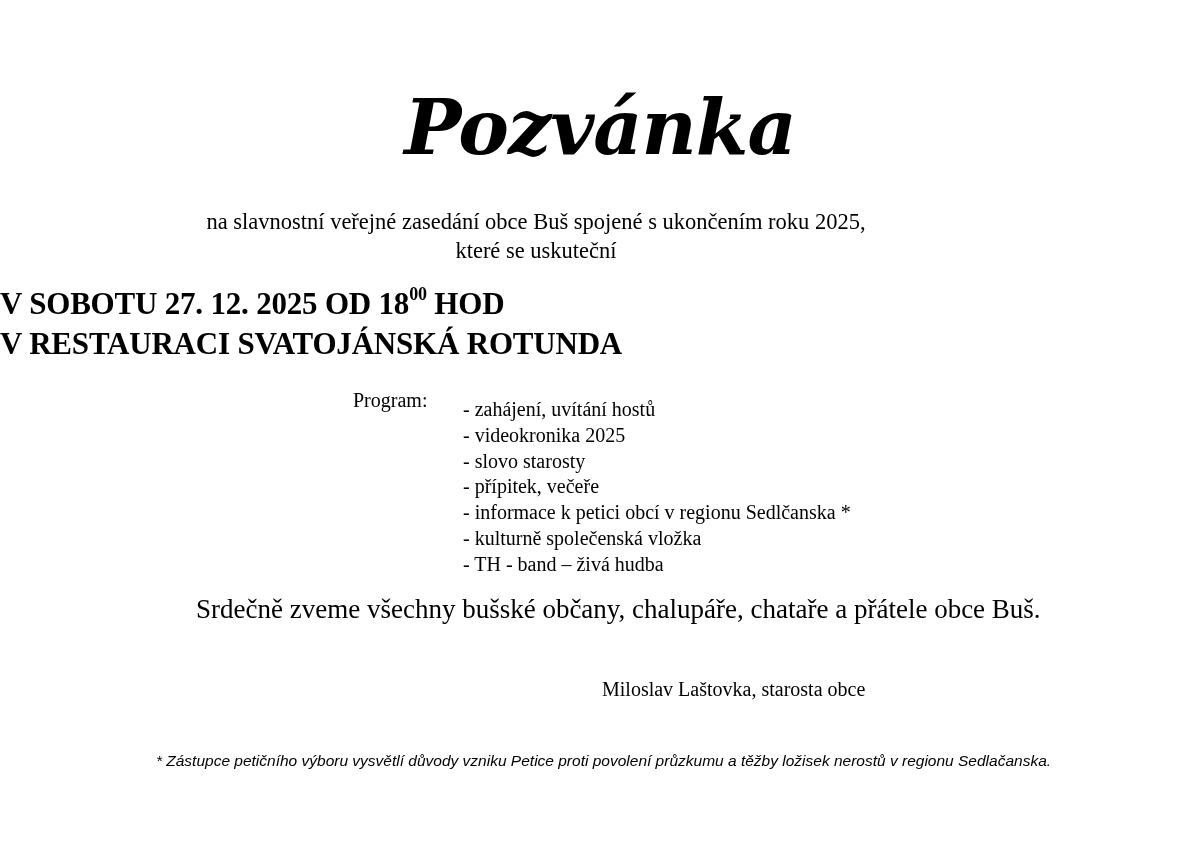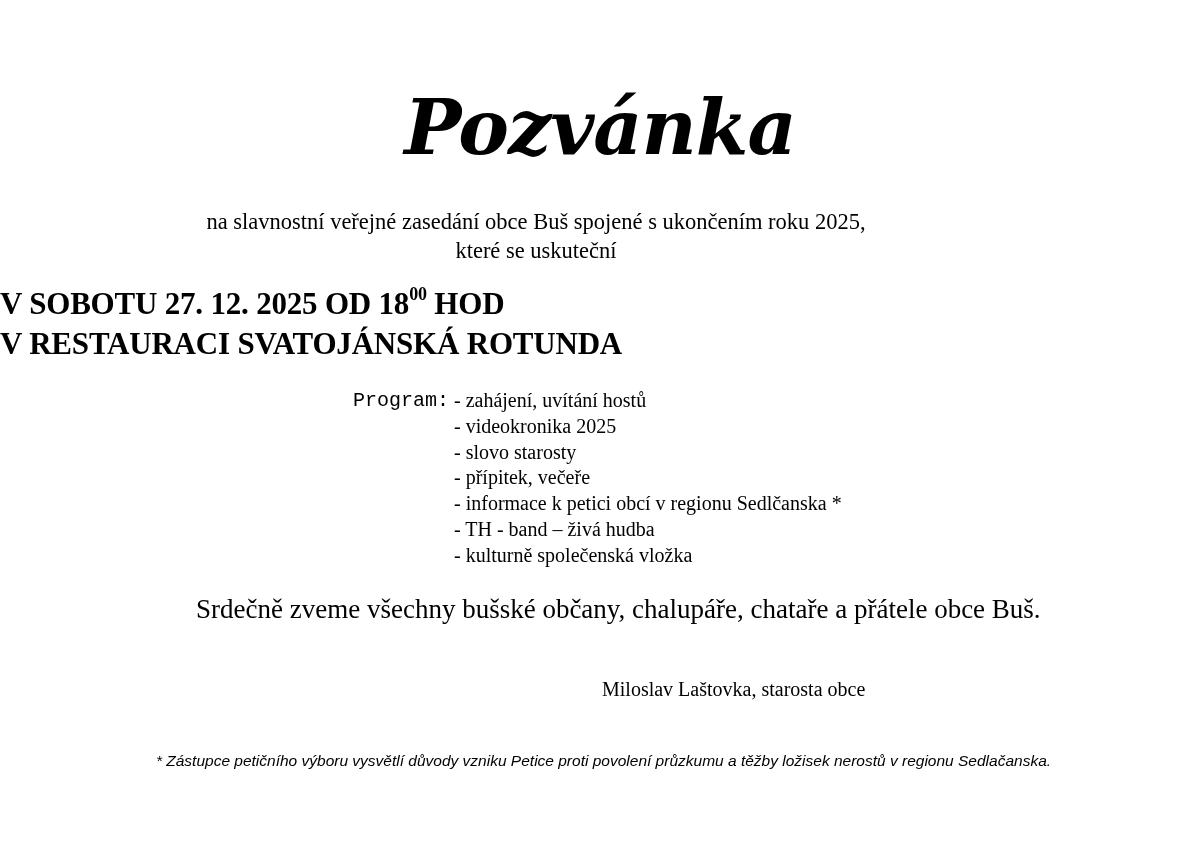--- a/index.html
+++ b/index.html
@@ -42,25 +42,24 @@
   .headline sup {
     font-size: 18px;
     vertical-align: 0;
     position: relative;
     top: -14px;
   }
   .program-label {
     left: 353px; top: 388px;
     font-size: 20px;
     line-height: 25.8px;
-    font-family: Liberation Mono, monospace;
   }
   .program-list {
     left: 454px; top: 388px;
-    margin: 0; padding: 0;
+    margin: 9px; padding: 0;
     list-style: none;
     font-size: 20px;
     line-height: 25.8px;
   }
   .program-list li { white-space: nowrap; }
   .invite {
     left: 196px; top: 596px;
     font-size: 27px;
     line-height: 26px;
     white-space: nowrap;
@@ -97,21 +96,21 @@
   <div>V RESTAURACI SVATOJÁNSKÁ ROTUNDA</div>
 </div>
 
 <div class="abs program-label">Program:</div>
 <ul class="abs program-list">
   <li>- zahájení, uvítání hostů</li>
   <li>- videokronika 2025</li>
   <li>- slovo starosty</li>
   <li>- přípitek, večeře</li>
   <li>- informace k petici obcí v regionu Sedlčanska *</li>
+  <li>- kulturně společenská vložka</li>
   <li>- TH - band – živá hudba</li>
-  <li>- kulturně společenská vložka</li>
 </ul>
 
 <div class="abs invite">Srdečně zveme všechny bušské občany, chalupáře, chataře a přátele obce Buš.</div>
 
 <div class="abs signature">Miloslav Laštovka, starosta obce</div>
 
 <div class="abs footnote">* Zástupce petičního výboru vysvětlí důvody vzniku Petice proti povolení průzkumu a těžby ložisek nerostů v regionu Sedlačanska.</div>
 
 </body></html>

